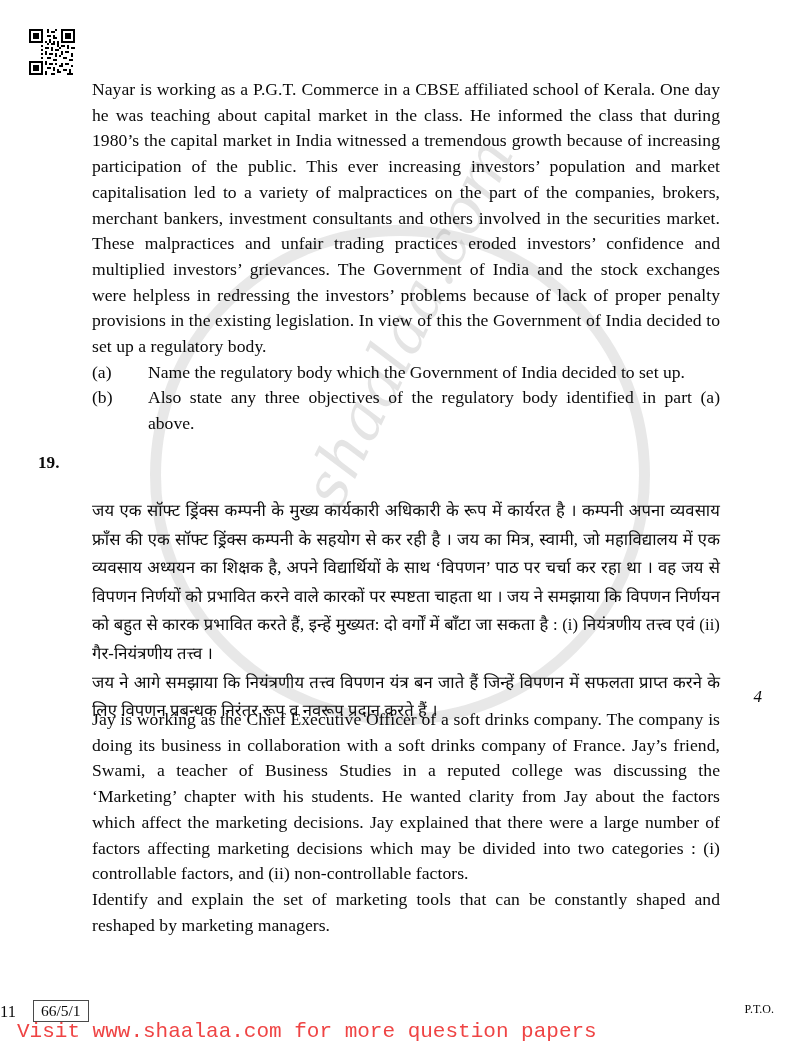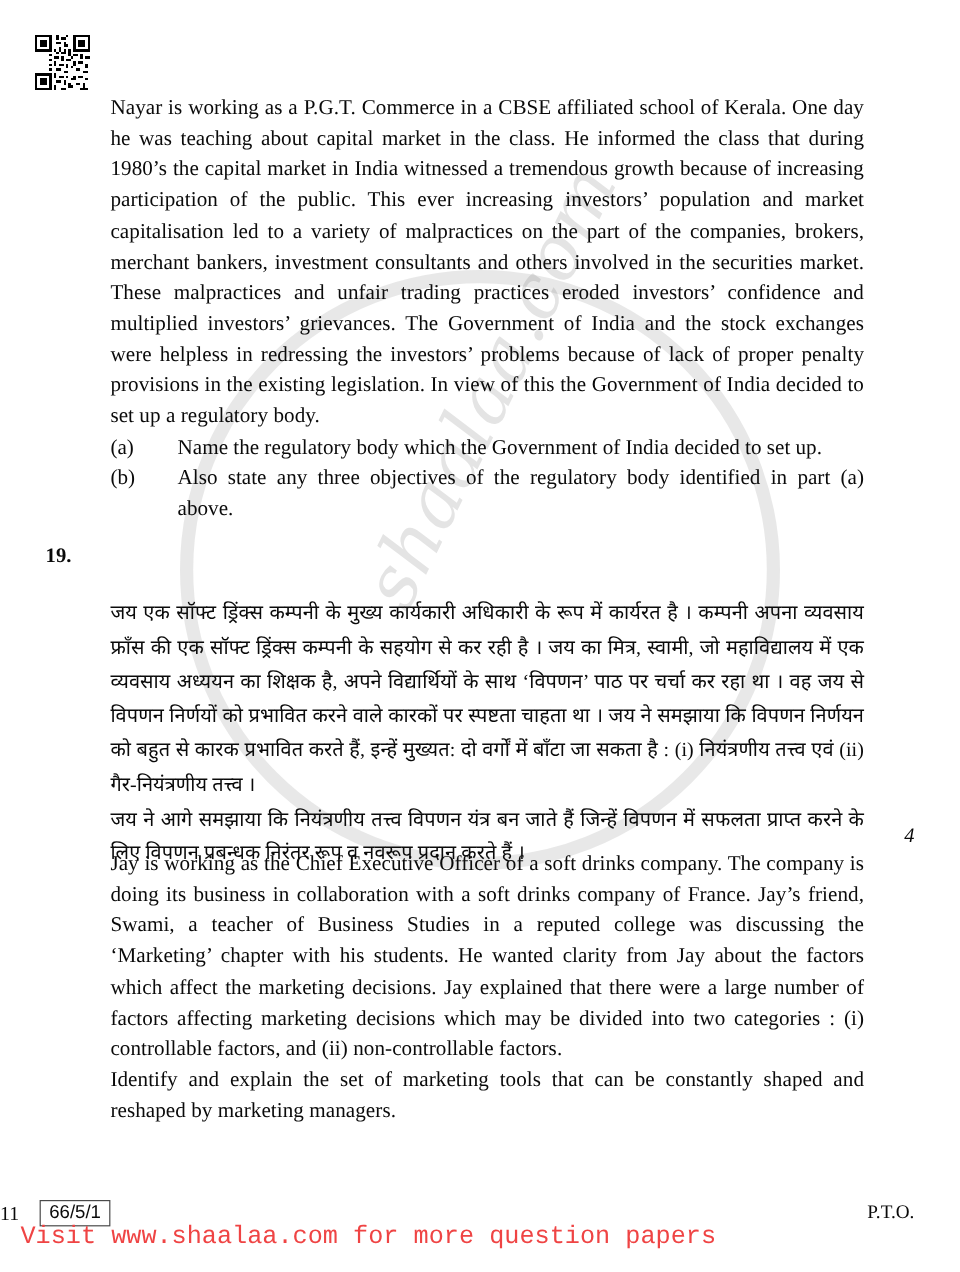--- a/index.html
+++ b/index.html
@@ -155,37 +155,37 @@
     top: 1000px;
     height: 32px;
   }
   .paper-code {
     position: absolute;
     left: 33px;
     top: 0px;
     border: 1px solid #4a4a4a;
     padding: 1px 7px 2px 7px;
     font-size: 15.5px;
-    font-family: Liberation Sans, sans-serif;
+    font-family: Liberation Serif, serif;
     background: #ffffff;
     line-height: 17px;
     text-align: center;
   }
   .page-no {
     position: absolute;
     left: 0;
     right: 0;
     top: 2px;
     font-size: 16.5px;
   }
   .pto {
     position: absolute;
-    right: 38px;
+    right: 26px;
     top: 2px;
-    font-size: 16px;
+    font-size: 12px;
   }
   .promo {
     position: absolute;
     left: 17px;
     top: 1020px;
     font-family: Liberation Mono, monospace;
     font-size: 21px;
     color: #ef4444;
     white-space: nowrap;
     z-index: 5;

